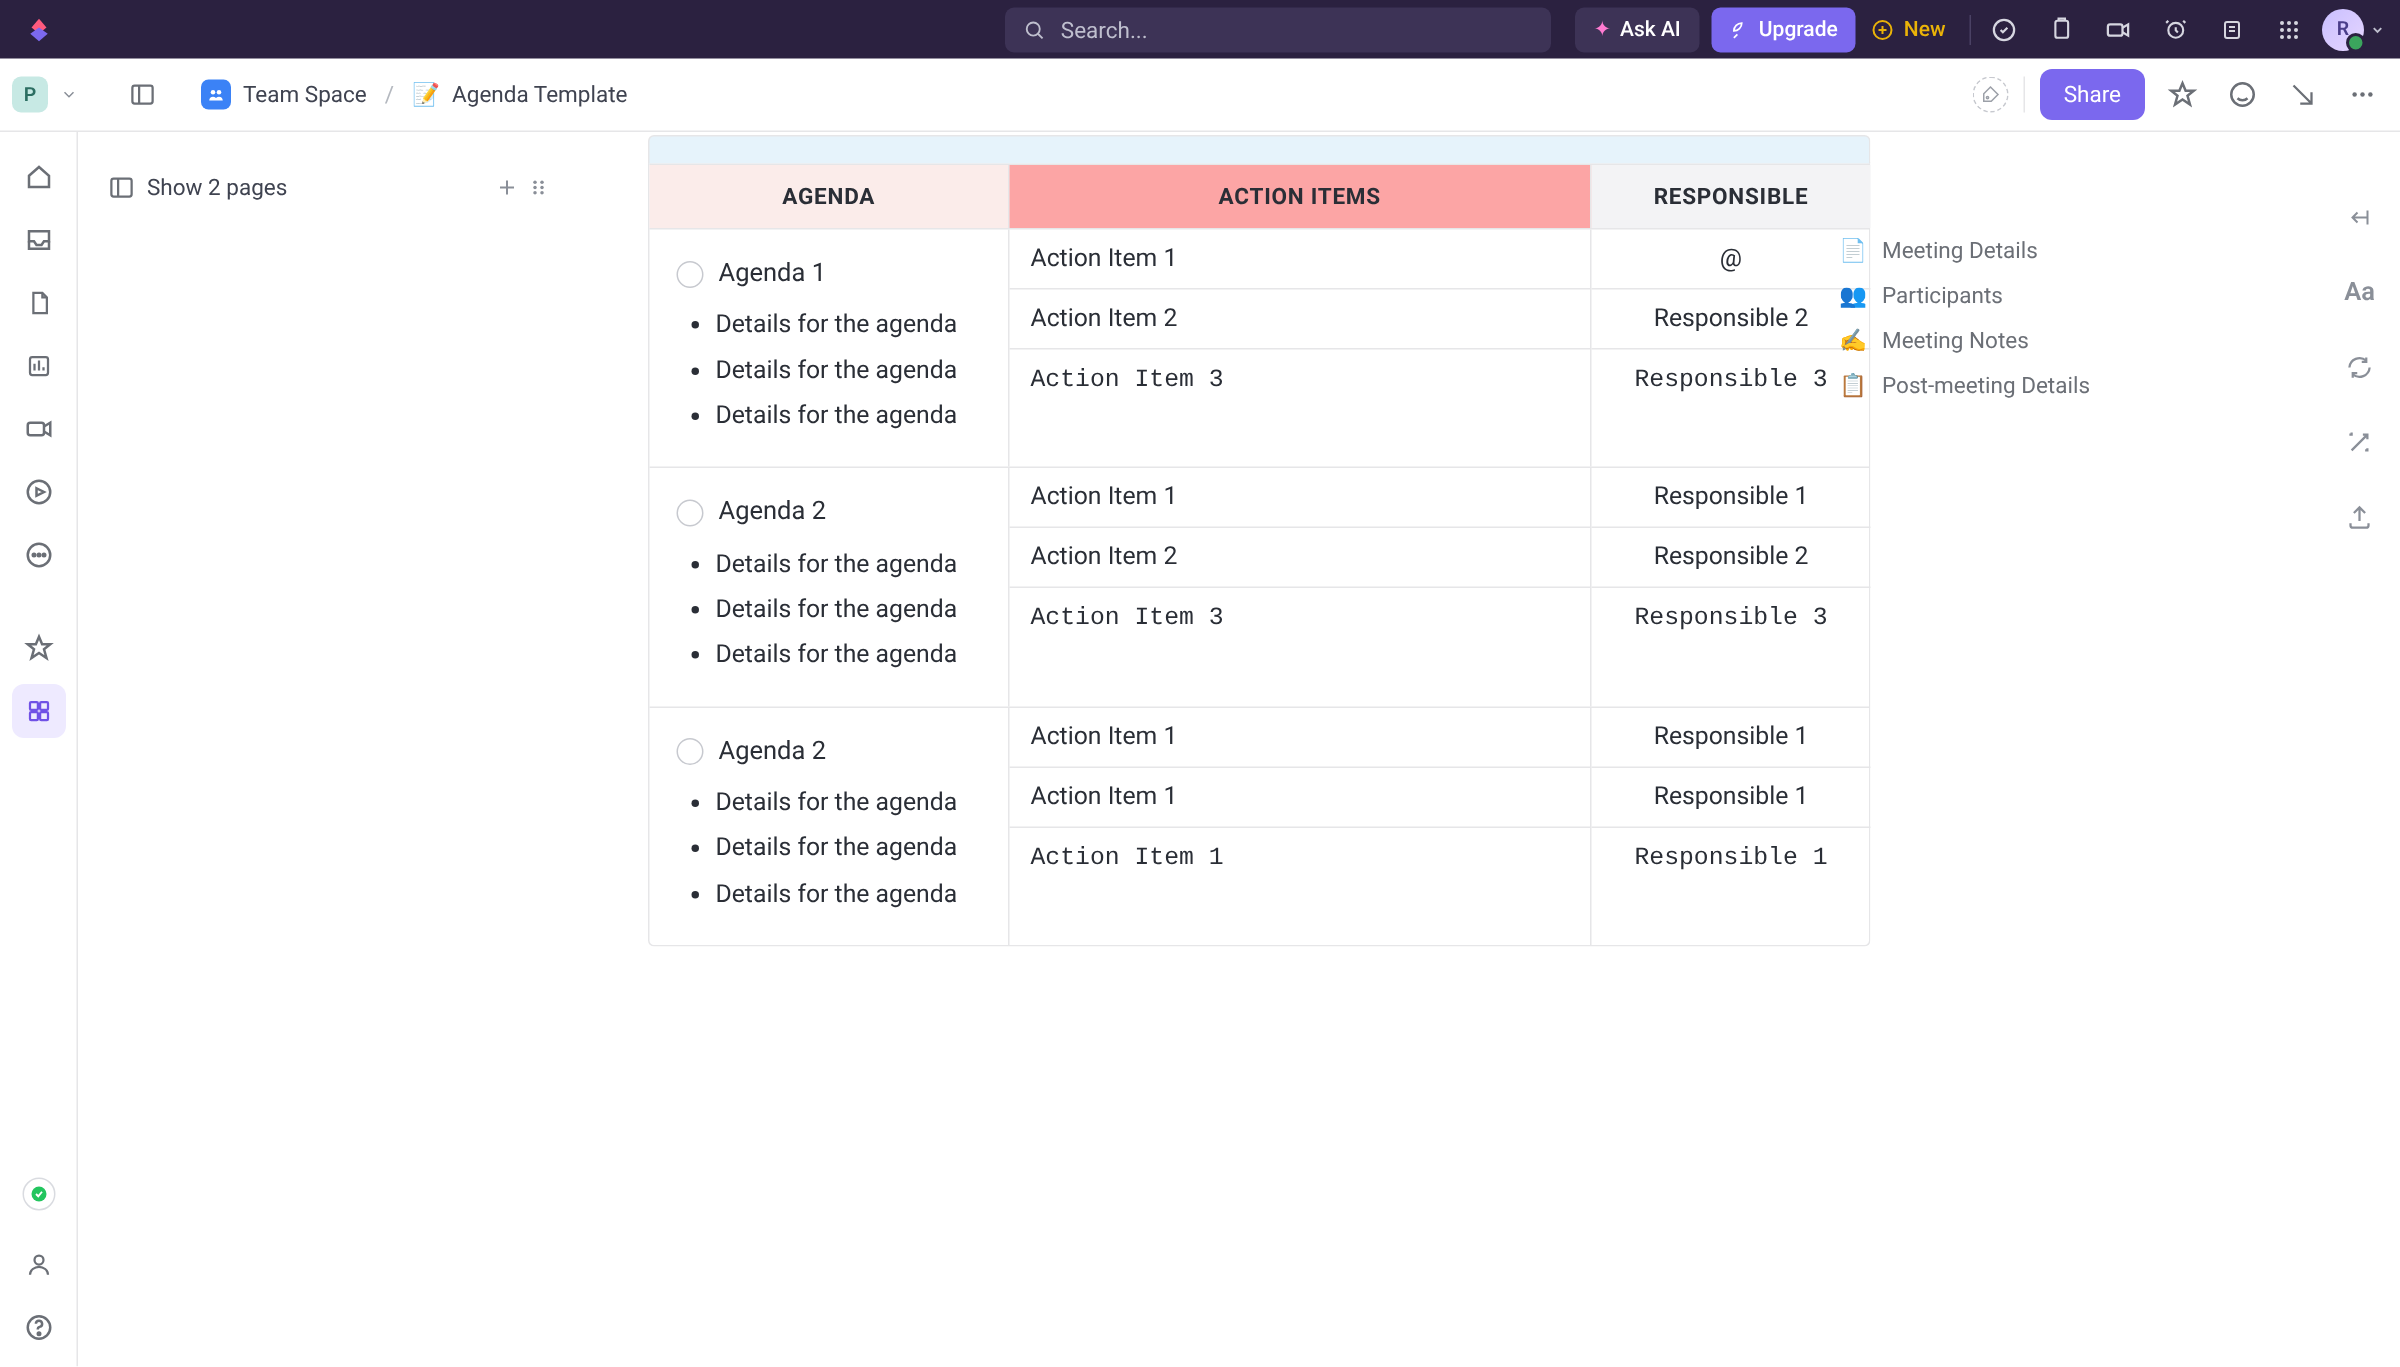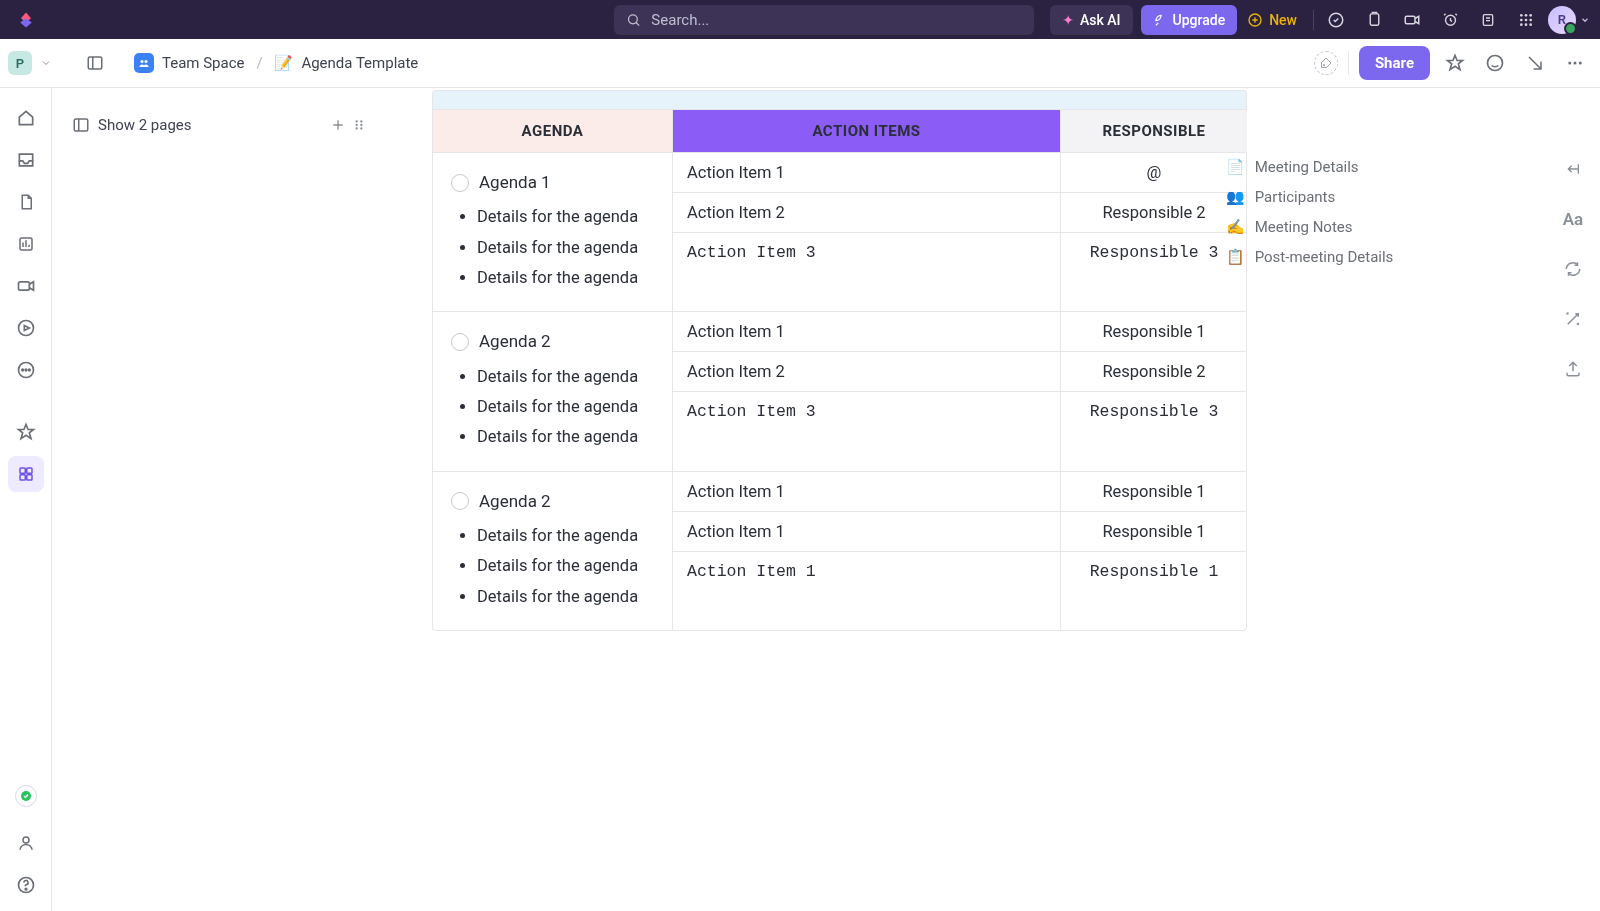--- a/index.html
+++ b/index.html
@@ -17,21 +17,21 @@
   }
   *{box-sizing:border-box;font-family:-apple-system,BlinkMacSystemFont,"Segoe UI",Roboto,Helvetica,Arial,sans-serif;}
   html,body{margin:0;padding:0;height:100%;background:#fff;color:var(--text);}
   body{width:1600px;height:911px;overflow:hidden;}
   svg{display:block;}
 
   
   .topbar{height:var(--topbar-h);background:var(--bg-dark);display:flex;align-items:center;color:#d6d6e0;font-size:14px;}
   .logo{width:52px;display:flex;justify-content:center;align-items:center;}
   .topbar-spacer{flex:1;}
-  .search{width:420px;height:30px;background:var(--bg-dark2);border-radius:6px;display:flex;align-items:center;padding:0 12px;color:#bfbfce;gap:8px;margin:0 8px;}
+  .search{width:364px;height:30px;background:var(--bg-dark2);border-radius:6px;display:flex;align-items:center;padding:0 12px;color:#bfbfce;gap:8px;margin:0 8px;}
   .search input{background:none;border:none;outline:none;color:#d6d6e0;font-size:15px;width:100%;}
   .search input::placeholder{color:#bfbfce;}
   .pill{height:30px;border-radius:6px;display:flex;align-items:center;gap:6px;padding:0 12px;font-size:14px;font-weight:500;}
   .pill.ai{background:var(--bg-dark2);color:#fff;margin-left:8px;}
   .pill.upgrade{background:var(--accent);color:#fff;margin-left:8px;}
   .top-ico{width:32px;display:flex;justify-content:center;align-items:center;color:#d6d6e0;}
   .top-right{display:flex;align-items:center;gap:6px;padding-right:10px;}
   .new-btn{display:flex;align-items:center;gap:6px;color:#eab308;font-weight:500;font-size:14px;margin:0 10px;}
   .sep{width:1px;height:20px;background:#4a4164;margin:0 6px;}
   .avatar{width:28px;height:28px;border-radius:50%;background:linear-gradient(135deg,#c9bfff,#e6d6ff);color:#4a3d8a;display:flex;align-items:center;justify-content:center;font-size:13px;font-weight:600;position:relative;}
@@ -40,21 +40,21 @@
 
   
   .crumbbar{height:var(--crumb-h);border-bottom:1px solid var(--border);display:flex;align-items:center;padding:0 10px 0 0;font-size:15px;}
   .crumb-left{display:flex;align-items:center;gap:8px;padding-left:8px;}
   .wschip{width:24px;height:24px;border-radius:6px;background:#c7e9e4;color:#2c6e62;display:flex;align-items:center;justify-content:center;font-weight:600;font-size:13px;}
   .crumb-ico{width:30px;height:30px;border-radius:6px;display:flex;align-items:center;justify-content:center;color:#6b6f76;}
   .space-chip{width:20px;height:20px;border-radius:5px;background:#3b82f6;display:flex;align-items:center;justify-content:center;}
   .crumb-link{color:#3f4350;}
   .crumb-sep{color:#b4b8bf;padding:0 4px;}
   .crumb-right{margin-left:auto;display:flex;align-items:center;gap:10px;}
-  .share-btn{background:#7b68ee;color:#fff;border-radius:8px;height:34px;padding:12px 16px;font-size:15px;font-weight:700;display:flex;align-items:center;}
+  .share-btn{background:#7b68ee;color:#fff;border-radius:8px;height:34px;padding:12px 16px;font-size:15px;font-weight:400;display:flex;align-items:center;}
   .tag-circ{width:24px;height:24px;border-radius:50%;border:1.5px dashed #c7c9cf;display:flex;align-items:center;justify-content:center;color:#9ca0a8;}
 
   
   .app{display:flex;height:calc(100% - var(--topbar-h) - var(--crumb-h));}
   .rail{width:52px;border-right:1px solid var(--border);display:flex;flex-direction:column;align-items:center;padding-top:12px;gap:6px;}
   .rail .ricon{width:36px;height:36px;border-radius:8px;display:flex;align-items:center;justify-content:center;color:#6b6f76;}
   .rail .ricon.active{background:#eeeaff;color:#7051e6;}
   .rail-spacer{flex:1;}
   .status-dot{width:22px;height:22px;border-radius:50%;border:1px solid #d9dbe0;display:flex;align-items:center;justify-content:center;color:var(--good);margin-bottom:12px;}
 
@@ -62,39 +62,39 @@
   .show-pages{position:absolute;top:28px;left:20px;display:flex;align-items:center;gap:8px;color:#3f4350;font-size:15px;}
   .show-pages .act{color:#8a8f98;display:flex;gap:6px;margin-left:130px;}
 
   
   .doc-table{position:absolute;top:20px;left:380px;width:815px;border:1px solid var(--border);border-top:none;border-radius:0 0 4px 4px;}
   .doc-table::before{content:"";display:block;height:18px;background:#e6f3fb;border:1px solid var(--border);border-bottom:none;border-radius:4px 4px 0 0;margin:-18px -1px 0 -1px;}
   .hdr{display:grid;grid-template-columns:240px 388px 186px;border-top:1px solid var(--border);}
   .hcell{font-weight:700;font-size:15px;letter-spacing:.5px;text-align:center;padding:12px 0;border-right:1px solid var(--border);}
   .hcell:last-child{border-right:none;}
   .hcell.a{background:#fbecea;}
-  .hcell.b{background:#8b5cf6;}
+  .hcell.b{background:#fca5a5;}
   .hcell.c{background:#f3f3f5;}
   .trow{display:grid;grid-template-columns:240px 388px 186px;border-top:1px solid var(--border);}
   .tcell{border-right:1px solid var(--border);}
   .tcell:last-child{border-right:none;}
   .agenda-cell{padding:16px 14px 16px 18px;font-size:16.5px;line-height:1.6;}
   .agenda-title{display:flex;align-items:center;gap:10px;margin-bottom:8px;font-size:17px;}
   .radio{width:18px;height:18px;border-radius:50%;border:1.5px solid #c7c9cf;flex-shrink:0;}
   .agenda-cell ul{margin:0;padding-left:26px;}
   .agenda-cell li{margin:4px 0;}
   .action-col,.resp-col{display:flex;flex-direction:column;}
   .subcell{padding:10px 14px;border-bottom:1px solid var(--border);font-size:16.5px;}
   .subcell:last-child{border-bottom:none;font-family:Liberation Mono, monospace;}
   .resp-col .subcell{text-align:center;}
 
   
   .outline{position:absolute;top:64px;right:164px;width:210px;font-size:15px;color:#6b6f76;}
   .outline-item{display:flex;align-items:center;gap:10px;padding:6px 0;}
-  .tools{position:absolute;right:14px;top:68px;display:flex;flex-direction:column;gap:24px;align-items:center;color:#8a8f98;margin-left:36px;}
+  .tools{position:absolute;right:14px;top:44px;display:flex;flex-direction:column;gap:24px;align-items:center;color:#8a8f98;margin-left:36px;}
   .tools .t{width:26px;height:26px;display:flex;align-items:center;justify-content:center;}
 </style>
 </head>
 <body>
 
 <div class="topbar">
   <div class="logo">
     <svg width="20" height="20" viewBox="0 0 24 24">
         <path d="M12 3l6 7-6 5-6-5z" fill="#ff5a7d"></path>
         <path d="M5 15l7 6 7-6-7-5z" fill="#7b68ee"></path>

